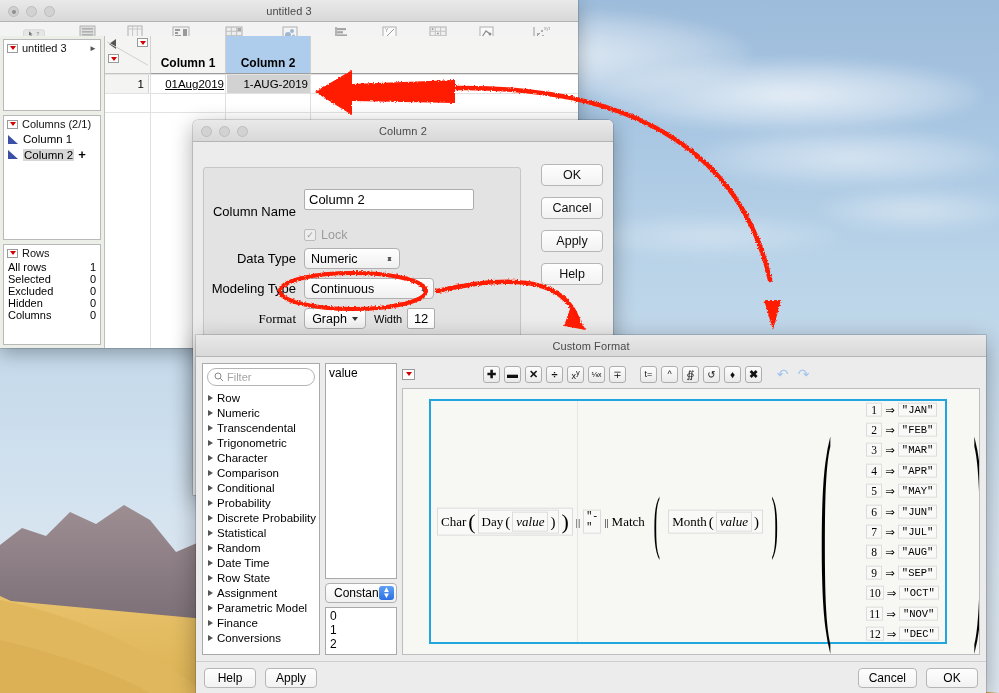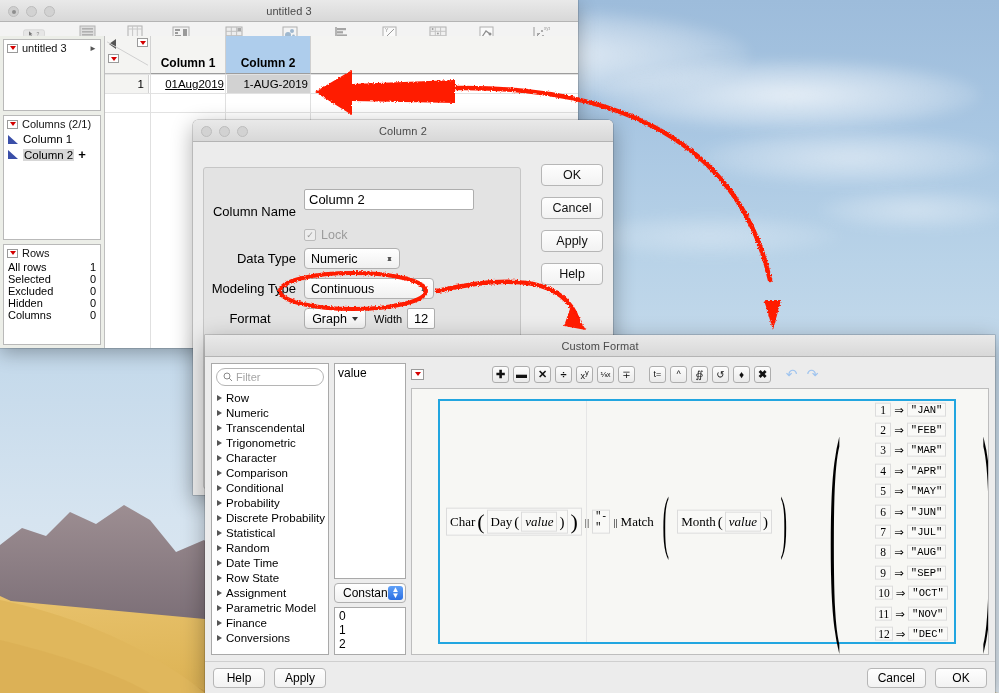--- a/index.html
+++ b/index.html
@@ -76,21 +76,21 @@
   .popupbtn { background:linear-gradient(to bottom,#fff,#f0f0f0); border:1px solid #b0b0b0; border-radius:4px; height:21px; font-size:12.5px; display:flex; align-items:center; padding:0 6px; position:relative; }
   .stepper { margin-left:auto; display:flex; flex-direction:column; line-height:0; }
   .stepper i { font-style:normal; font-size:7px; color:#555; }
   .caretdown { width:0;height:0;border-left:3.5px solid transparent;border-right:3.5px solid transparent;border-top:4px solid #333; margin-left:5px; }
   .rightbtns { position:absolute; right:10px; top:44px; display:flex; flex-direction:column; gap:11px; }
   .macbtn { width:62px; height:22px; background:linear-gradient(to bottom,#fefefe,#f2f2f2); border:1px solid #b6b6b6; border-radius:4px; font-size:12.5px; color:#111; display:flex; align-items:center; justify-content:center; }
   .bluebtn { background:linear-gradient(to bottom,#4b8ef5,#2f6fe0); border:1px solid #2a62c4; border-radius:4px; color:#fff; font-size:12.5px; font-weight:bold; height:21px; display:flex; align-items:center; justify-content:center; padding:0 10px; }
   .chk { width:12px;height:12px;border:1px solid #bbb;background:#ededed;border-radius:2px;display:inline-flex;align-items:center;justify-content:center;font-size:9px;color:#9a9a9a; }
 
   
-  #cfwin { left:205px; top:335px; width:790px; height:358px; }
+  #cfwin { left:196px; top:335px; width:790px; height:358px; }
   #cf-body { position:absolute; left:0; right:0; top:22px; bottom:32px; background:#ececec; display:flex; padding:6px; gap:5px; }
   .cf-tree { width:118px; background:#fff; border:1px solid #a9a9a9; display:flex; flex-direction:column; }
   .filterbox { margin:4px; height:18px; border:1px solid #b5b5b5; border-radius:9px; background:#fff; display:flex; align-items:center; padding:0 6px; gap:3px; }
   .filterbox .ftxt { font-size:11px; color:#a5a5a5; }
   .treeitem { display:flex; align-items:center; gap:4px; font-size:11.5px; color:#000; padding:0 0 0 5px; height:15px; }
   .tri { width:0;height:0;border-top:3.5px solid transparent;border-bottom:3.5px solid transparent;border-left:5px solid #555; flex:0 0 auto; }
   .cf-mid { width:72px; display:flex; flex-direction:column; gap:4px; }
   .listbox { background:#fff; border:1px solid #a9a9a9; flex:1; font-size:12px; padding:2px 3px; }
   .constsel { height:20px; background:linear-gradient(to bottom,#fff,#f0f0f0); border:1px solid #b0b0b0; border-radius:4px; display:flex; align-items:center; justify-content:center; font-size:12px; position:relative; }
   .constsel .bluebox { position:absolute; right:2px; top:2px; bottom:2px; width:15px; background:linear-gradient(to bottom,#5fa0f7,#2c6fe2); border-radius:3px; color:#fff; font-size:8px; display:flex; align-items:center; justify-content:center; flex-direction:column; line-height:.8; }
@@ -438,21 +438,21 @@
       <span class="flabel" style="width:92px;margin-right:8px;">Modeling Type</span>
       <span class="popupbtn" style="width:130px;">
         <span>Continuous</span>
         <span class="stepper">
             <i>▲</i>
             <i>▼</i>
           </span>
       </span>
     </div>
     <div class="frow" style="margin-bottom:7px;">
-      <span class="flabel" style="width:92px;margin-right:8px;text-align:center;">Format</span>
+      <span class="flabel" style="width:92px;margin-right:8px;text-align:right;font-family:Liberation Serif, serif;">Format</span>
       <span class="popupbtn" style="width:62px;justify-content:center;">
         <span>Graph</span>
         <span class="caretdown"></span>
       </span>
       <span style="font-size:11px;margin-left:8px;">Width</span>
       <span class="textfield" style="width:28px;margin-left:5px;justify-content:center;">12</span>
     </div>
     <div class="frow" style="margin-bottom:4px;padding-left:100px;">
       <span class="bluebtn">Set Custom Format...</span>
     </div>

